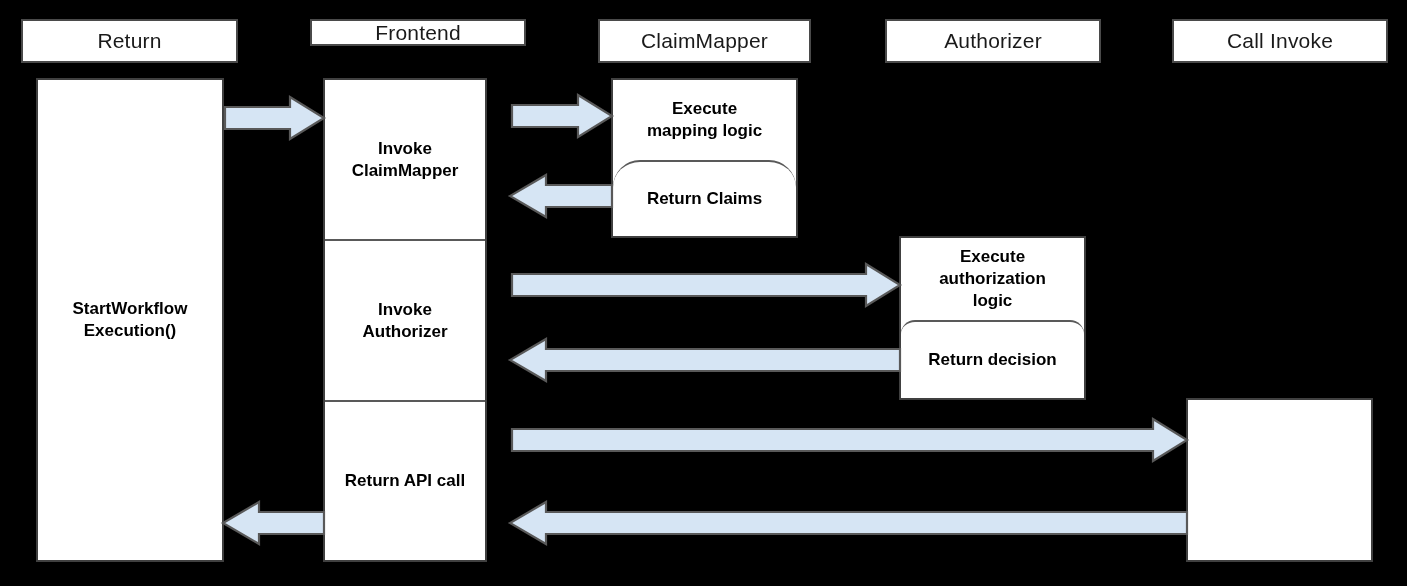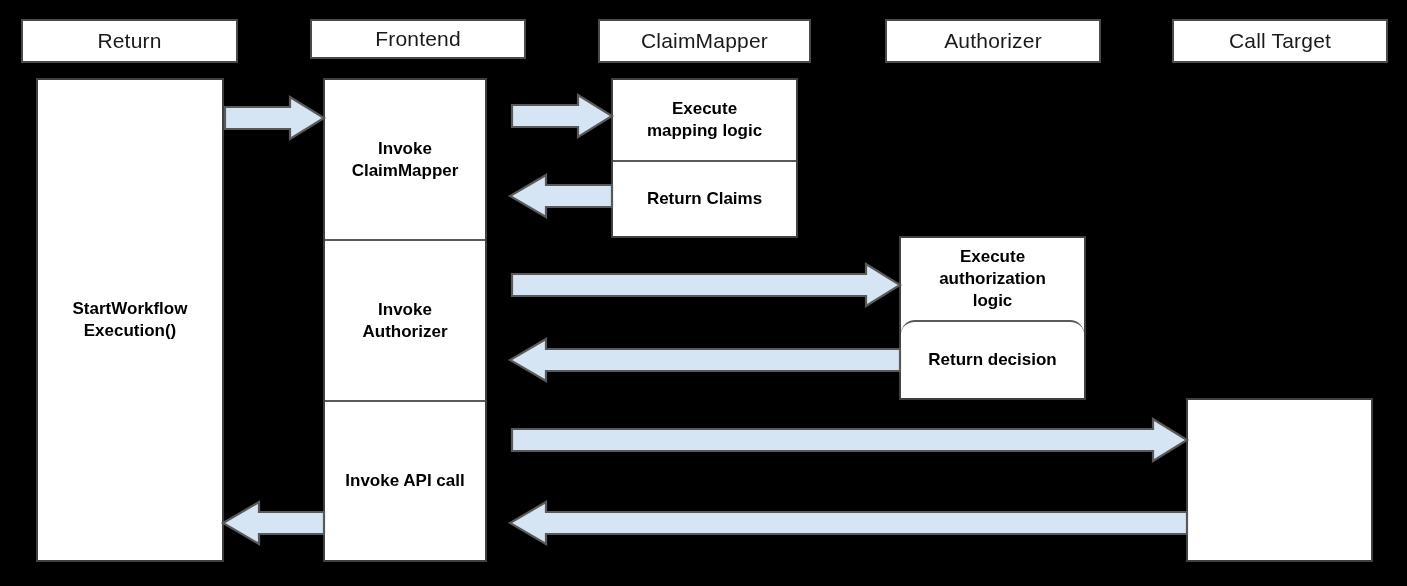--- a/index.html
+++ b/index.html
@@ -71,41 +71,41 @@
     stroke-linejoin: miter;
   }
 </style>
 </head>
 <body>
 
 <div id="canvas">
 
   <div class="lane-header" style="left:21px; top:19px; width:217px; height:44px;">Return</div>
 
-  <div class="lane-header" style="left:310px; top:19px; width:216px; height:40px;text-align:center;">Frontend</div>
+  <div class="lane-header" style="left:310px; top:19px; width:216px; height:27px;text-align:center;">Frontend</div>
 
   <div class="lane-header" style="left:598px; top:19px; width:213px; height:44px;">ClaimMapper</div>
 
   <div class="lane-header" style="left:885px; top:19px; width:216px; height:44px;">Authorizer</div>
 
-  <div class="lane-header" style="left:1172px; top:19px; width:216px; height:44px;">Call Target</div>
+  <div class="lane-header" style="left:1172px; top:19px; width:216px; height:44px;">Call Invoke</div>
 
   <div class="activation" style="left:36px; top:78px; width:188px; height:484px;">
     <div class="act-seg">StartWorkflow<br>Execution()</div>
   </div>
 
   <div class="activation" style="left:323px; top:78px; width:164px; height:484px;">
     <div class="act-seg" style="height:159px; flex:0 0 159px;">Invoke<br>ClaimMapper</div>
     <div class="act-seg" style="height:161px; flex:0 0 161px;">Invoke<br>Authorizer</div>
-    <div class="act-seg" style="flex:1 1 auto;">Invoke API call</div>
+    <div class="act-seg" style="flex:1 1 auto;">Return API call</div>
   </div>
 
   <div class="activation" style="left:611px; top:78px; width:187px; height:160px;">
     <div class="act-seg" style="flex:0 0 80px;">Execute<br>mapping logic</div>
-    <div class="act-seg" style="flex:1 1 auto;">Return Claims</div>
+    <div class="act-seg" style="flex:1 1 auto;border-radius:27px;">Return Claims</div>
   </div>
 
   <div class="activation" style="left:899px; top:236px; width:187px; height:164px;">
     <div class="act-seg" style="flex:0 0 82px;">Execute<br>authorization<br>logic</div>
     <div class="act-seg" style="flex:1 1 auto;border-radius:14px;">Return decision</div>
   </div>
 
   <div class="activation" style="left:1186px; top:398px; width:187px; height:164px;">
   </div>
 

